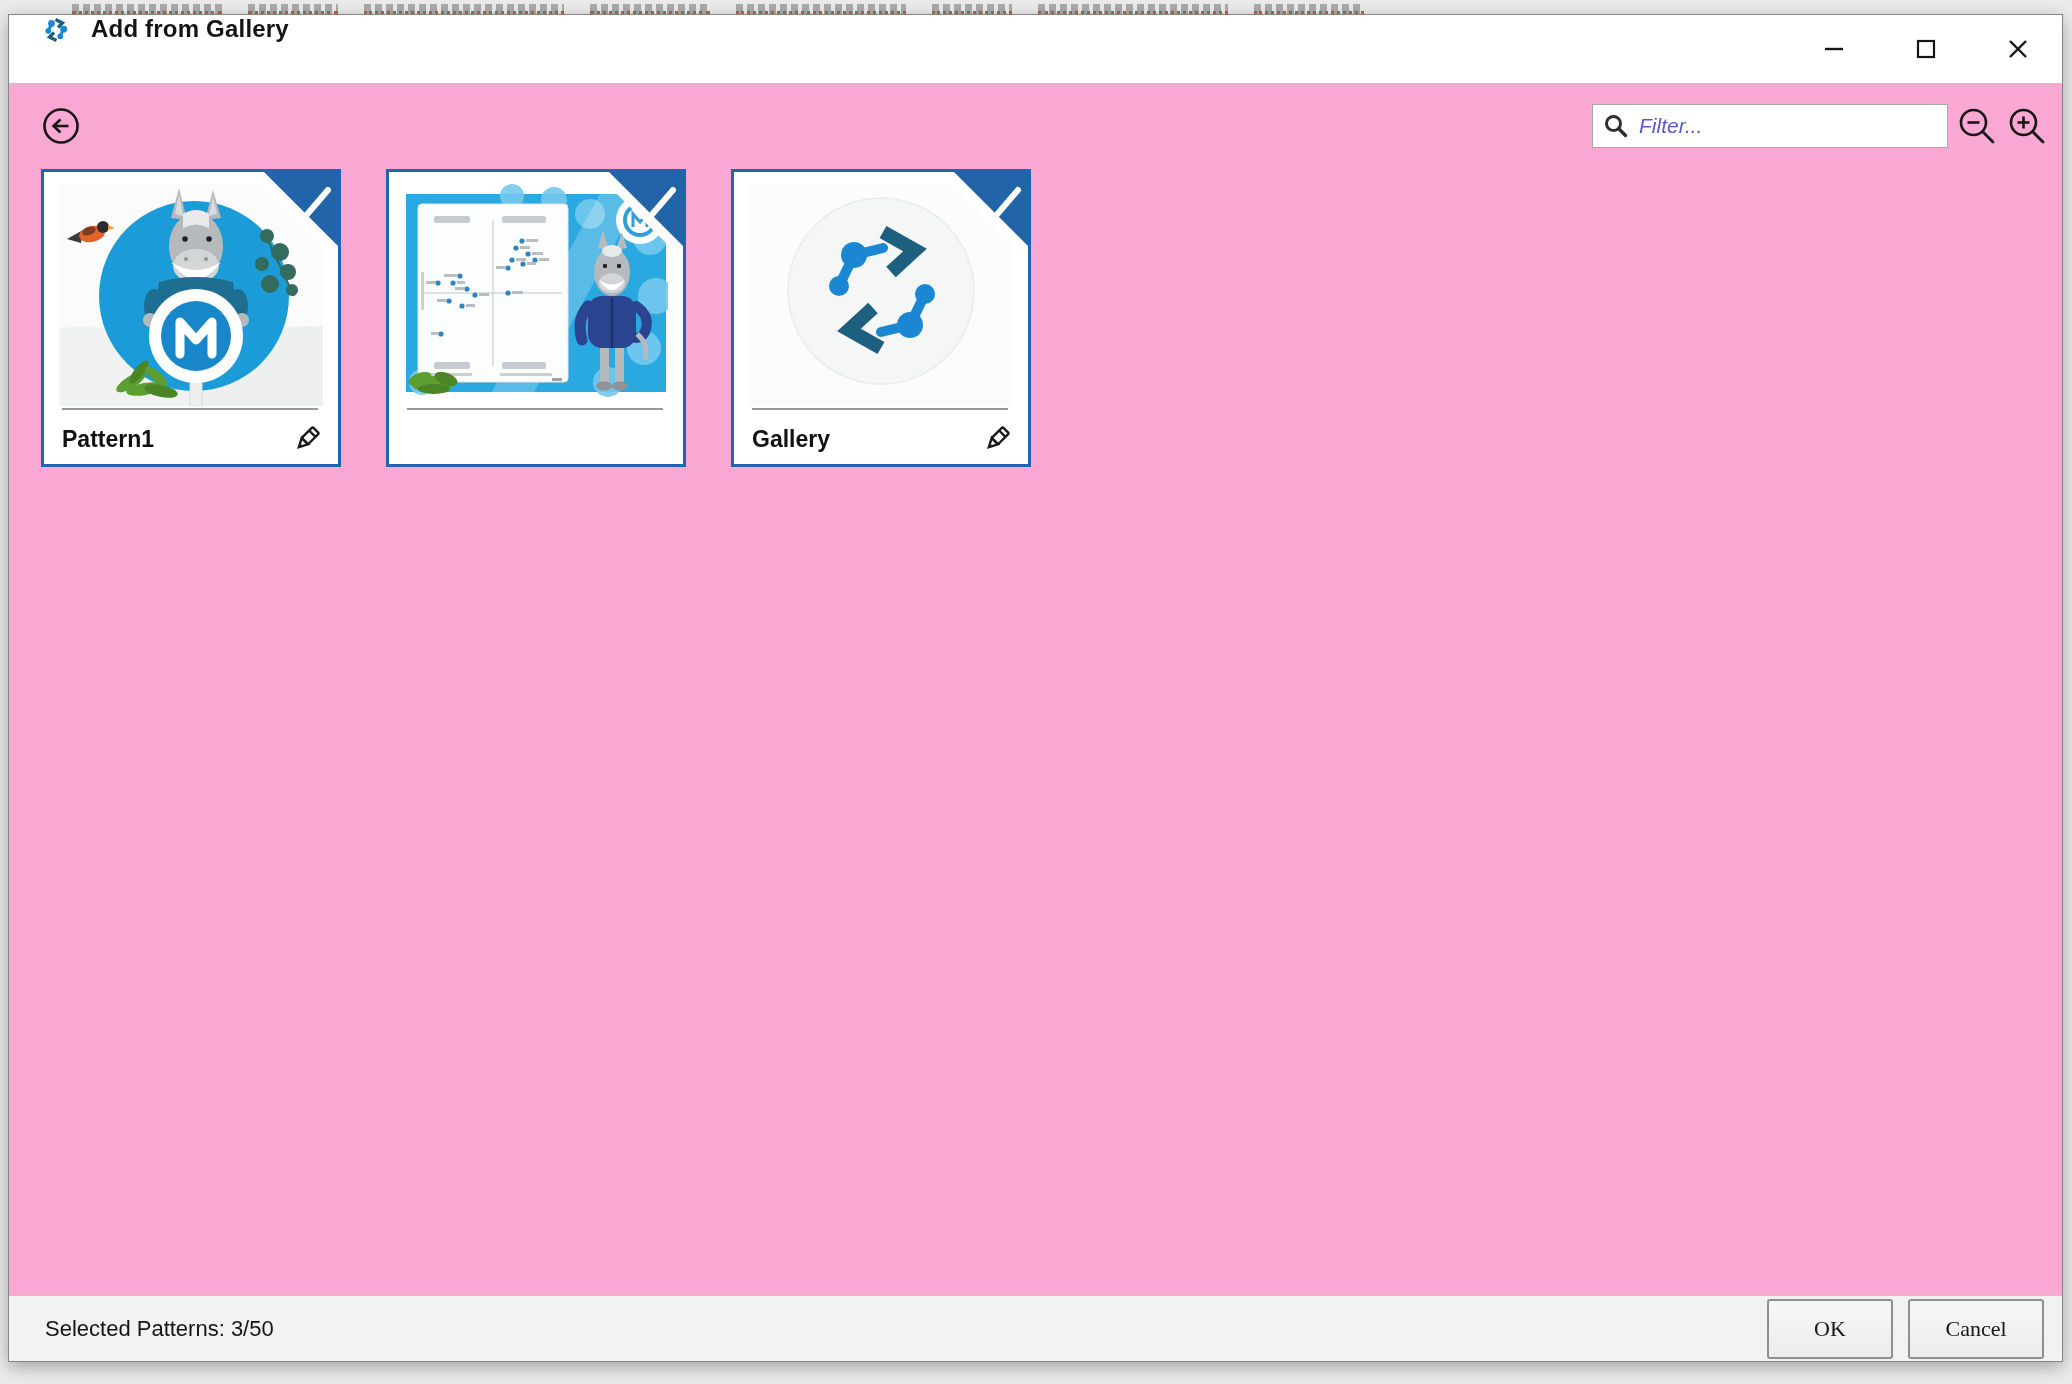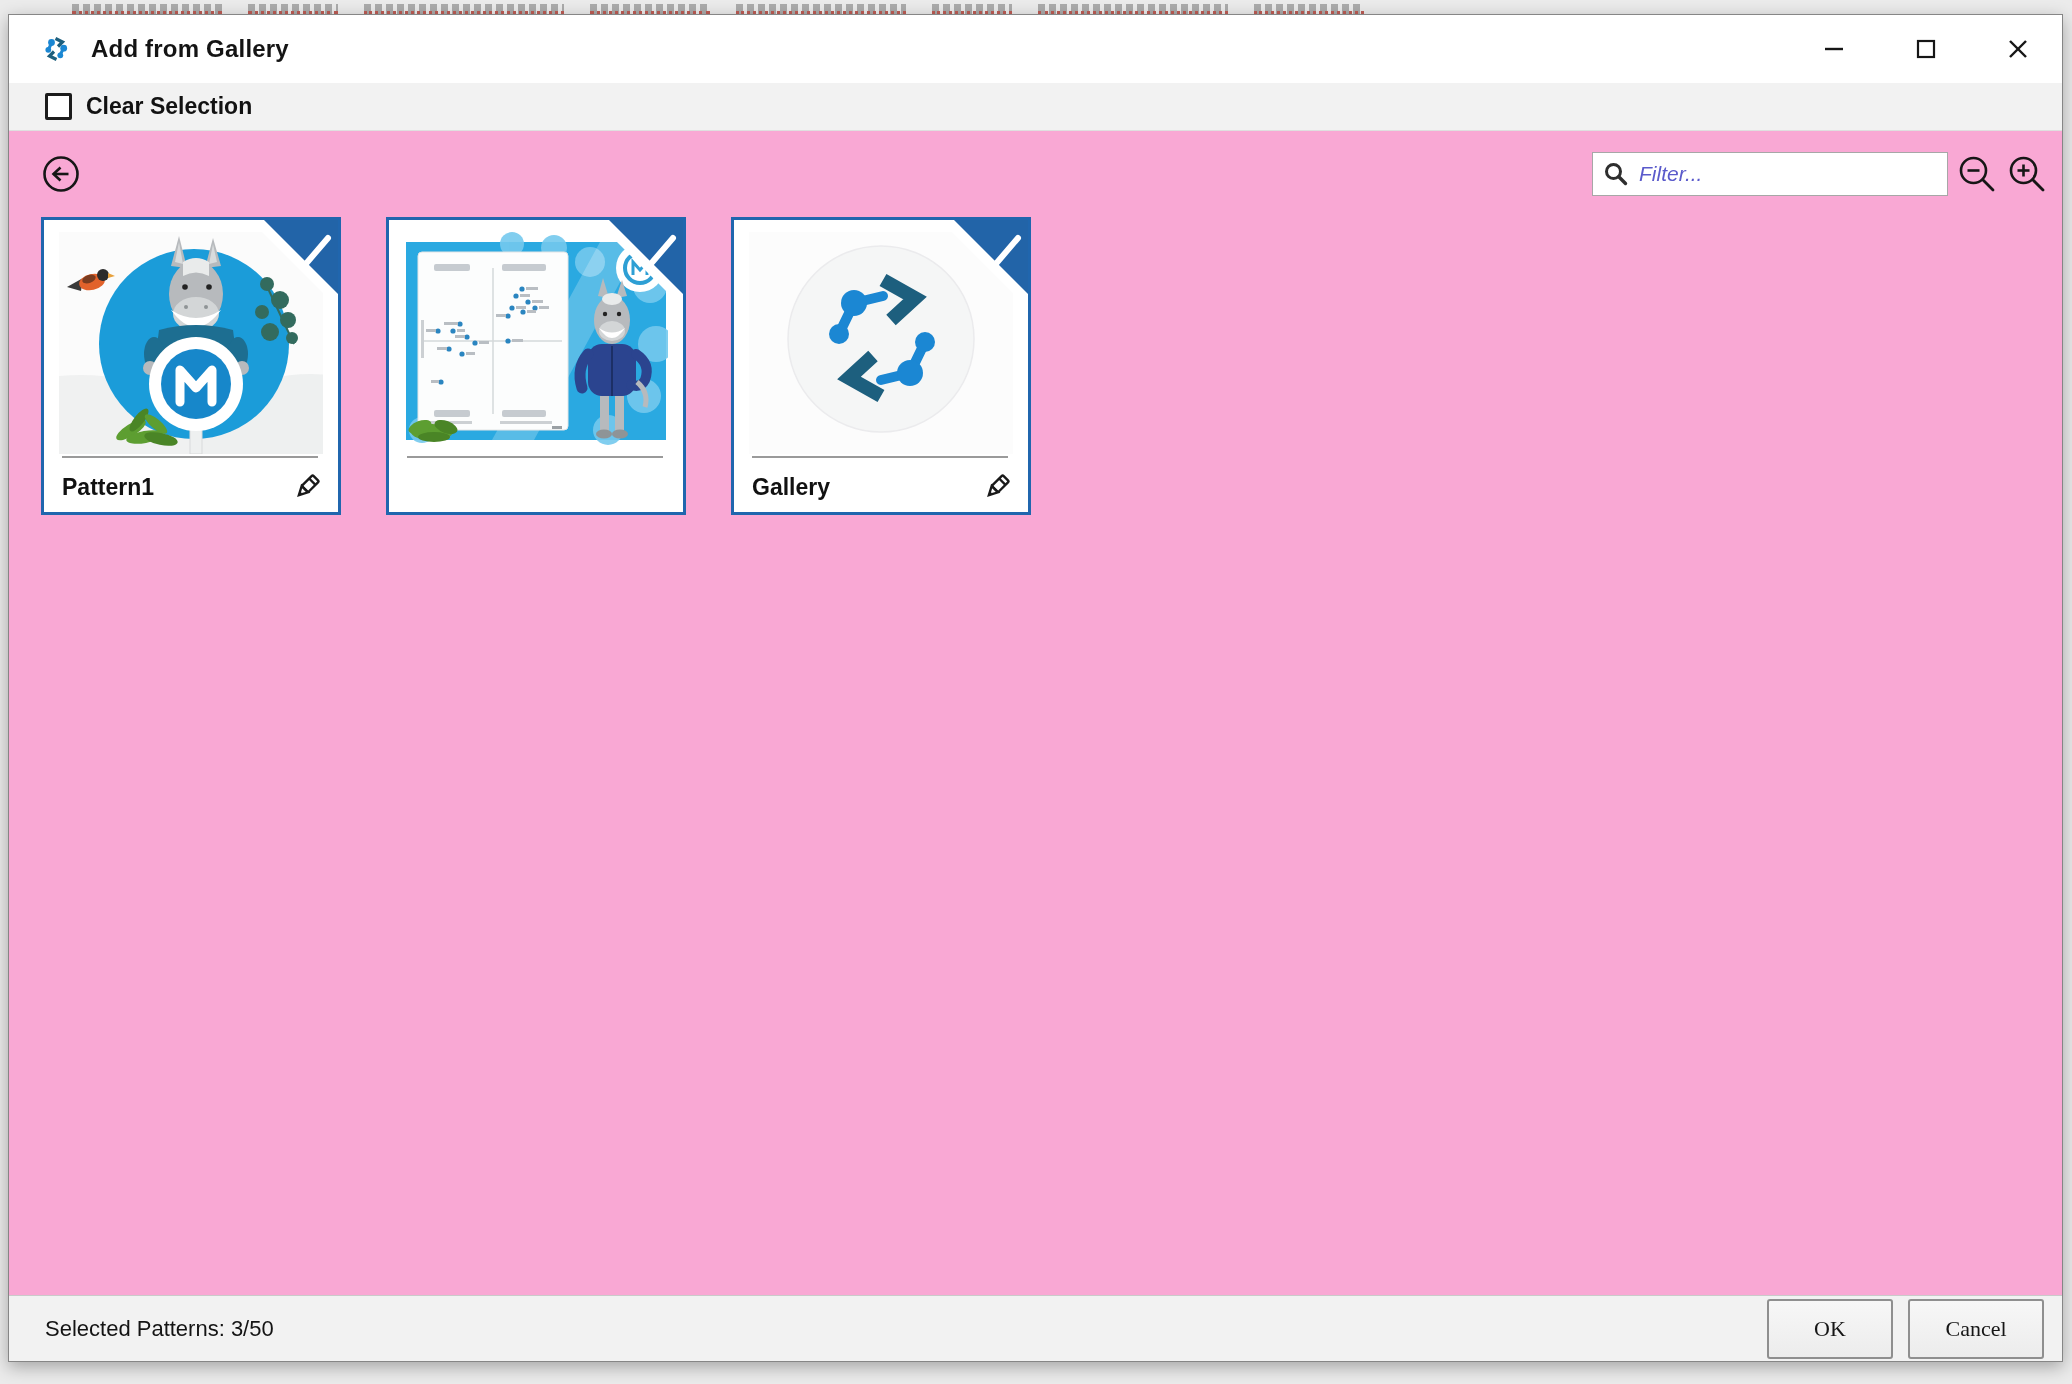--- a/index.html
+++ b/index.html
@@ -28,21 +28,21 @@
   }
   .window {
     position: absolute; left: 8px; top: 14px;
     width: 2055px; height: 1348px;
     background: #ffffff;
     border: 1px solid #868686;
     box-shadow: 0 5px 16px rgba(0,0,0,.30);
     display: flex; flex-direction: column;
   }
   
-  .titlebar { height: 68px; flex: 0 0 auto; background: #fff; display: flex; align-items: center; padding: 0 14px 0 32px; }
+  .titlebar { height: 68px; flex: 0 0 auto; background: #fff; display: flex; padding: 0 14px 0 32px; }
   .app-icon { width: 30px; height: 30px; margin-right: 20px; flex: 0 0 auto; }
   .title { font-size: 24px; font-weight: 700; color: #141414; letter-spacing: .2px; }
   .win-controls { margin-left: auto; display: flex; align-items: center; gap: 56px; padding-right: 12px; }
   .win-btn { width: 36px; height: 36px; display: flex; align-items: center; justify-content: center; cursor: default; }
   
   .clear-row { height: 48px; flex: 0 0 auto; background: #f2f2f2; border-bottom: 1px solid #dfdfdf; display: flex; align-items: center; padding-left: 36px; gap: 14px; }
   .checkbox { width: 27px; height: 27px; background: #fff; border: 3px solid #1c1c1c; border-radius: 2px; }
   .clear-label { font-size: 23px; font-weight: 700; color: #121212; }
   
   .content { flex: 1 1 auto; background: #f9a8d4; position: relative; overflow: hidden; }
@@ -117,24 +117,20 @@
         </span>
         <span class="win-btn">
           <svg width="26" height="26" viewBox="0 0 26 26">
             <line x1="5" y1="5" x2="21" y2="21" stroke="#161616" stroke-width="2.4"></line>
             <line x1="21" y1="5" x2="5" y2="21" stroke="#161616" stroke-width="2.4"></line>
           </svg>
         </span>
       </div>
     </div>
 
-    <div class="clear-row">
-      <span class="checkbox"></span>
-      <span class="clear-label">Clear Selection</span>
-    </div>
 
     <div class="content">
 
       <div class="toolbar">
         <span class="back-btn">
           <svg width="40" height="40" viewBox="0 0 40 40">
             <circle cx="20" cy="20" r="16.5" fill="none" stroke="#161616" stroke-width="2.6"></circle>
             <line x1="12.5" y1="20" x2="27.5" y2="20" stroke="#161616" stroke-width="2.6"></line>
             <path d="M19.5,13.5 L12.5,20 L19.5,26.5" fill="none" stroke="#161616" stroke-width="2.6"></path>
           </svg>

